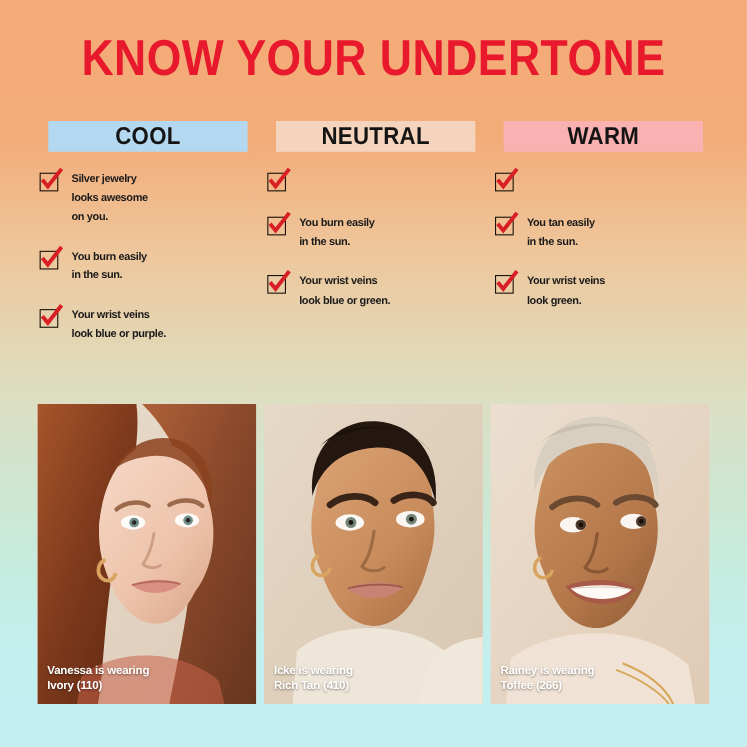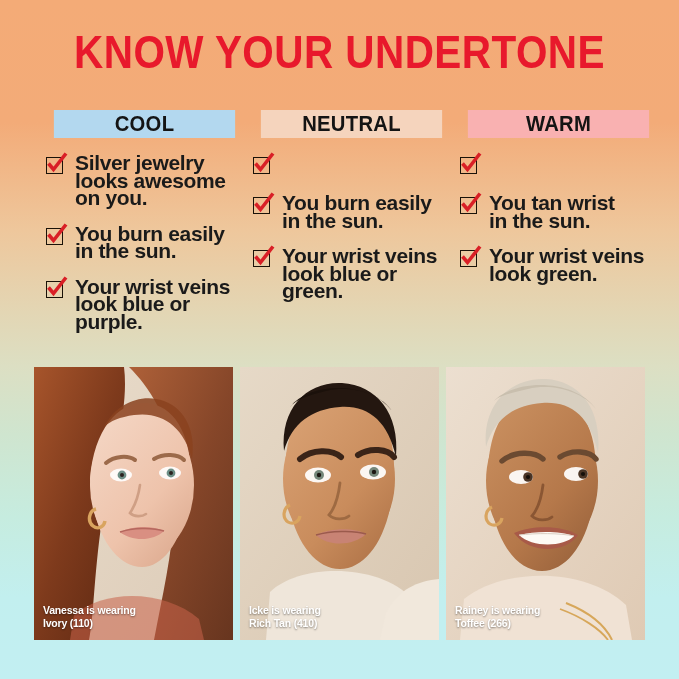--- a/index.html
+++ b/index.html
@@ -46,21 +46,21 @@
     letter-spacing: 0.5px;
     transform: scaleX(0.88);
     transform-origin: center top;
     white-space: nowrap;
   }
 
   
   .columns {
     position: absolute;
     top: 110px;
-    left: 46px;
+    left: 36px;
     width: 611px;
     display: flex;
     gap: 10px;
   }
   .column {
     width: 197px;
     flex: 0 0 197px;
   }
   .col-header {
     height: 28px;
@@ -109,21 +109,21 @@
   }
   .checkbox svg {
     position: absolute;
     left: -1px;
     top: -3px;
     width: 24px;
     height: 24px;
     overflow: visible;
   }
   .item-text {
-    font-size: 21px;
+    font-size: 10px;
     line-height: 17.5px;
     font-weight: 700;
     color: #1a1a1a;
     letter-spacing: -0.35px;
     white-space: pre-line;
   }
 
   
   .photos {
     position: absolute;
@@ -256,21 +256,21 @@
               </svg>
           </span>
         </div>
         <div class="item">
           <span class="checkbox">
             <span class="box"></span>
             <svg viewBox="0 0 24 24">
                 <path d="M3.5 11.5 L8.5 17.5 L21 1.5" fill="none" stroke="#d91f26" stroke-width="3.6" stroke-linecap="butt" stroke-linejoin="miter"></path>
               </svg>
           </span>
-          <span class="item-text">You tan wrist
+          <span class="item-text">You tan easily
 in the sun.</span>
         </div>
         <div class="item">
           <span class="checkbox">
             <span class="box"></span>
             <svg viewBox="0 0 24 24">
                 <path d="M3.5 11.5 L8.5 17.5 L21 1.5" fill="none" stroke="#d91f26" stroke-width="3.6" stroke-linecap="butt" stroke-linejoin="miter"></path>
               </svg>
           </span>
           <span class="item-text">Your wrist veins

